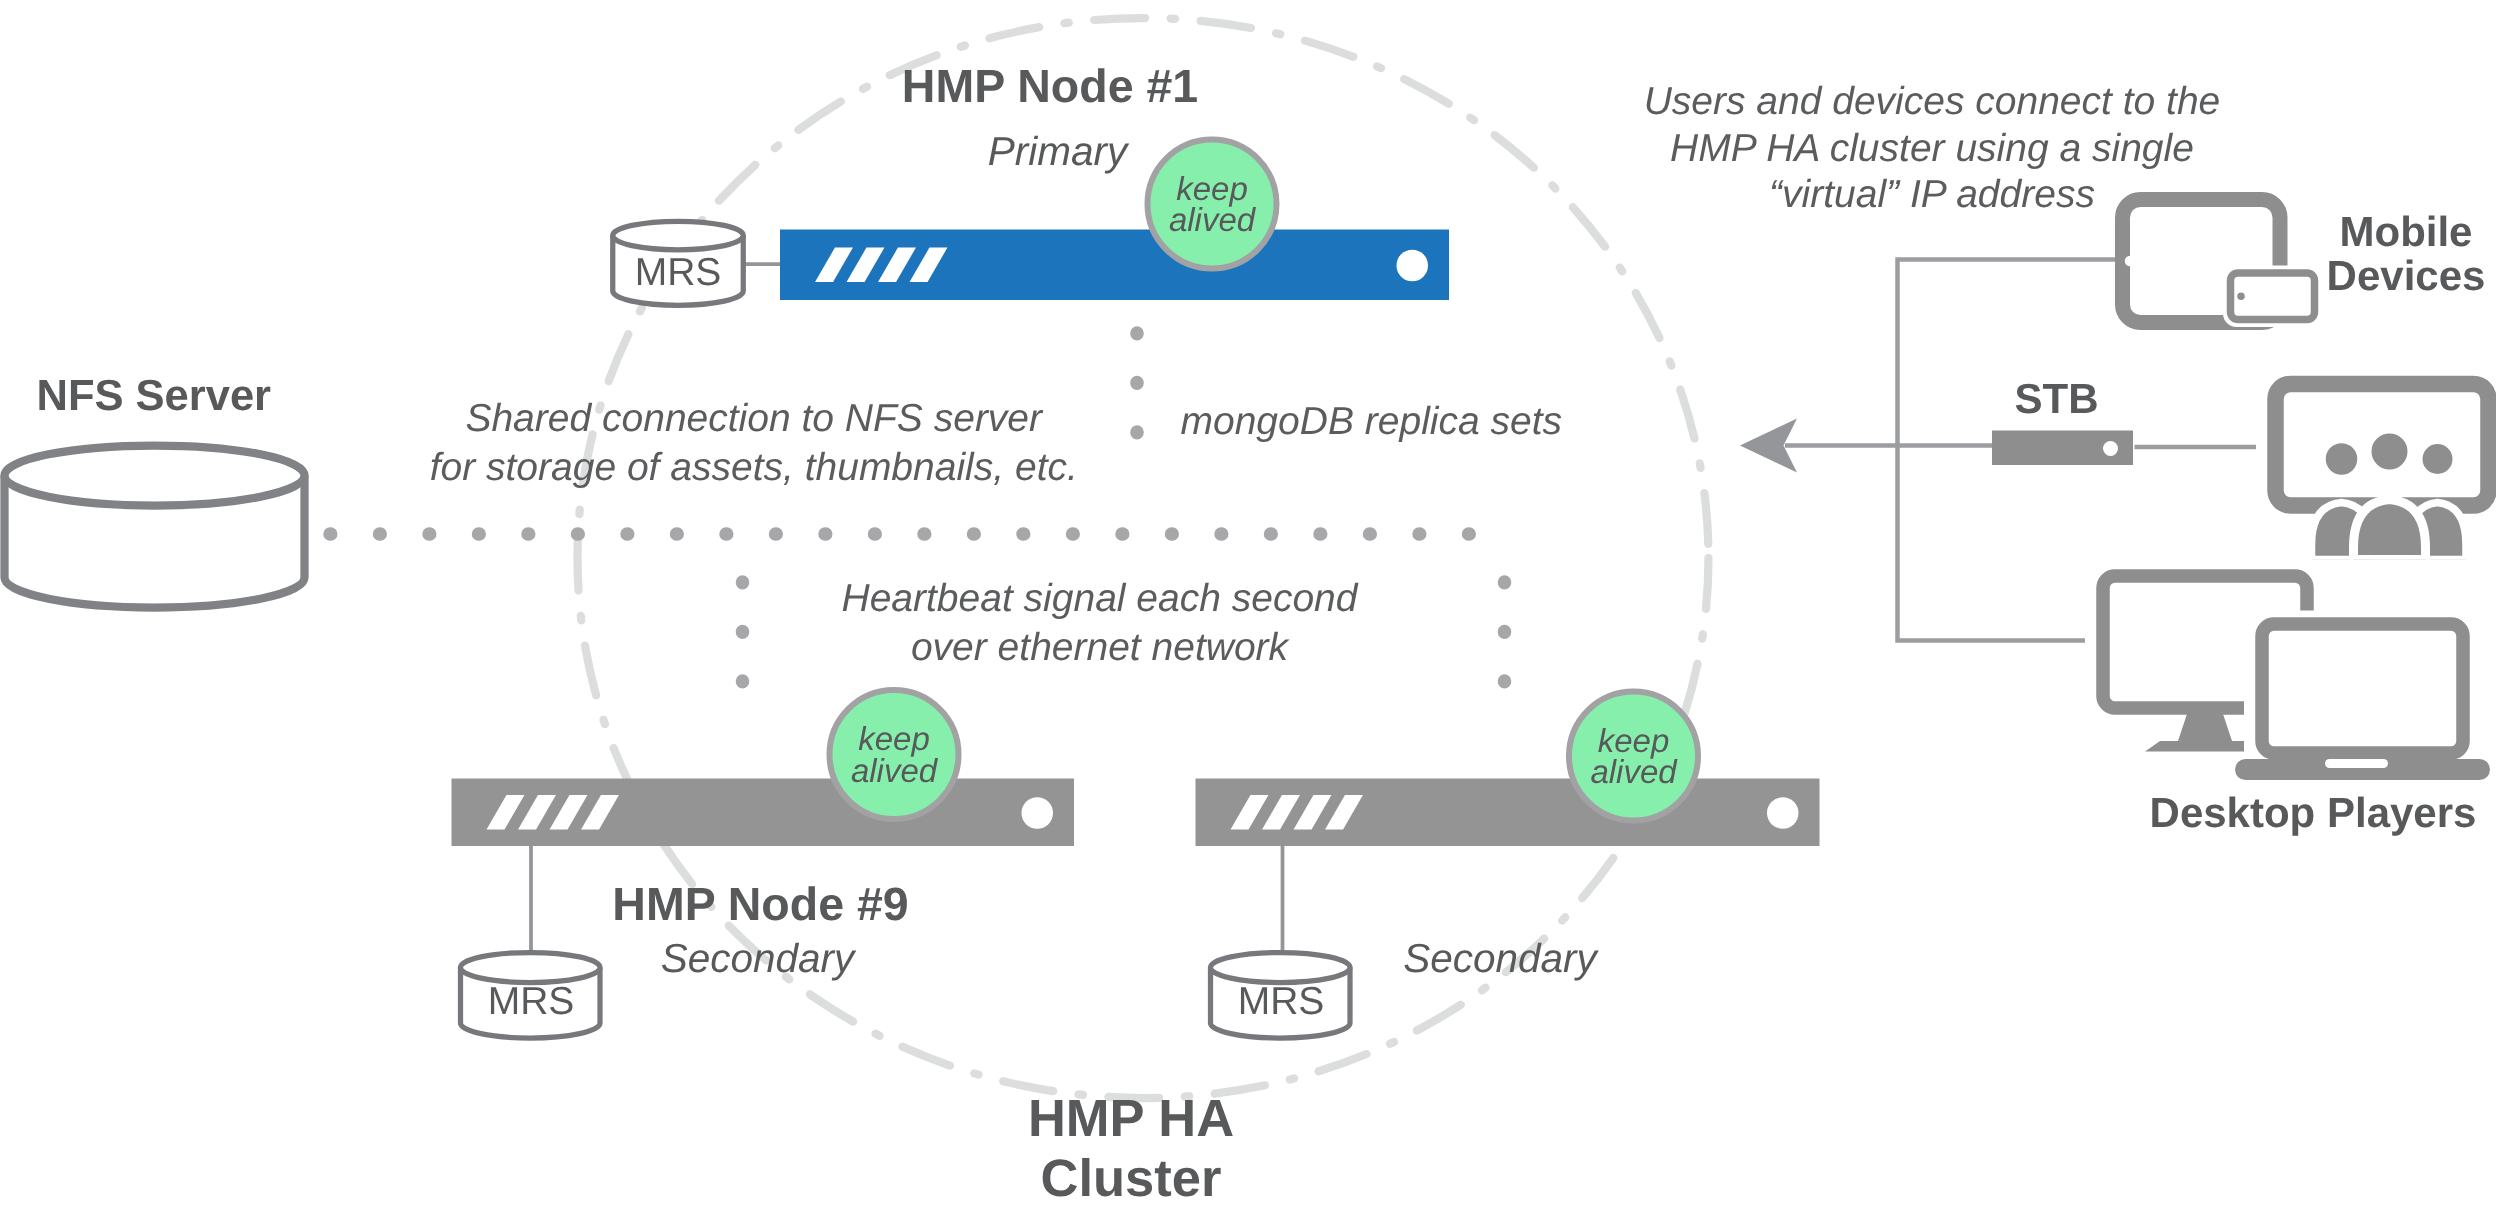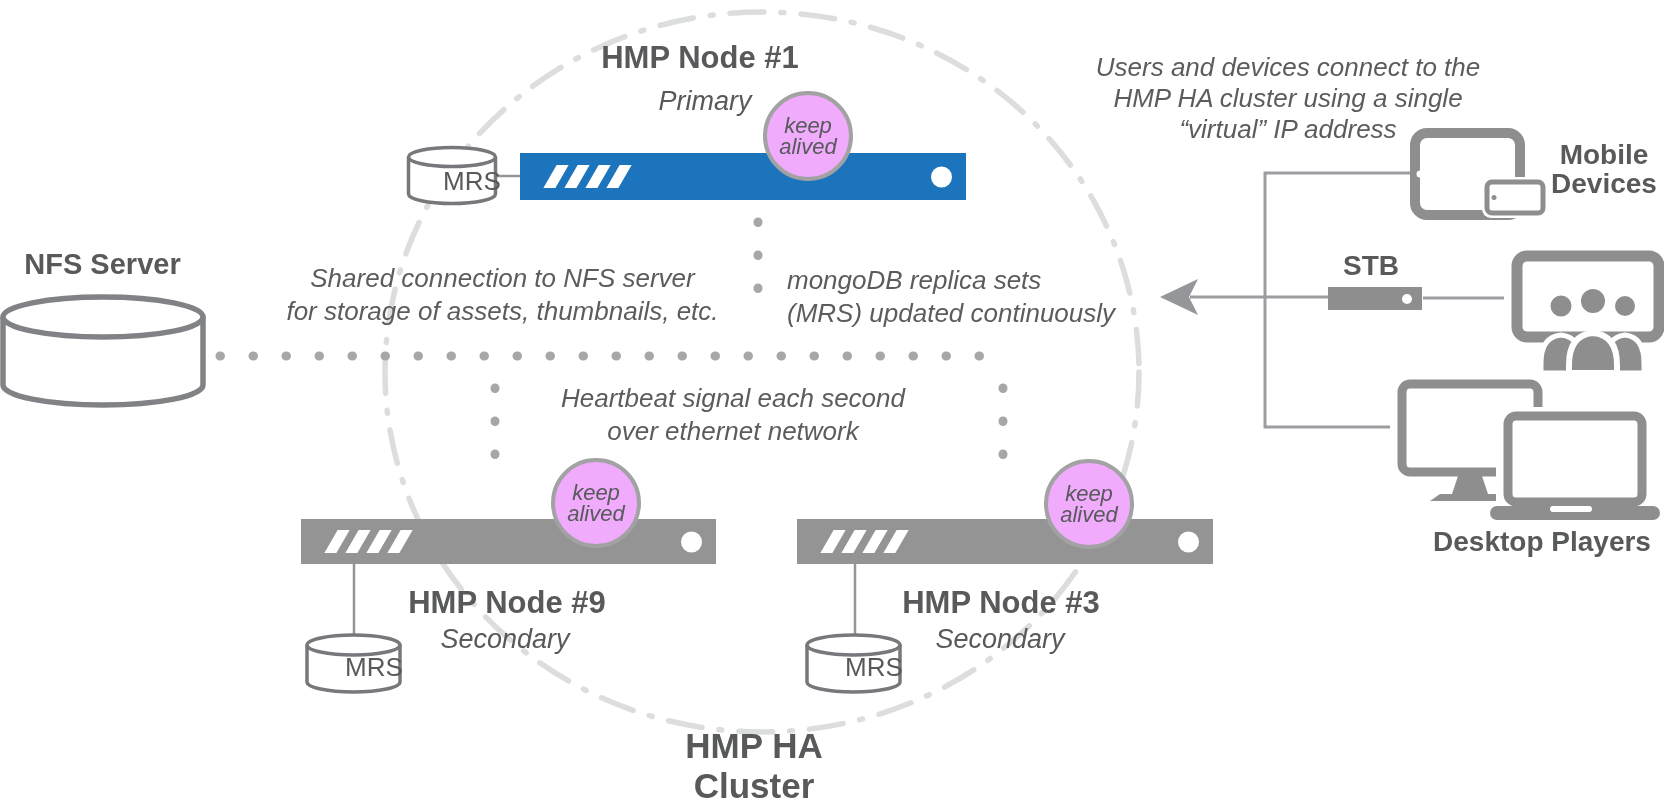--- a/index.html
+++ b/index.html
@@ -8,24 +8,24 @@
   svg.overlay{position:absolute;left:0;top:0;z-index:1;}
   .txt{position:absolute;z-index:3;}
   .title{font-weight:bold;font-size:31px;color:#58595b;text-align:center;letter-spacing:0px;}
   .role{font-style:italic;font-size:27px;color:#58595b;text-align:center;}
   .note{font-style:italic;font-size:26px;color:#5b5c5e;text-align:center;line-height:33px;}
   .devlabel{font-weight:bold;font-size:28px;color:#58595b;text-align:center;line-height:29px;}
   .bar{position:absolute;z-index:4;display:flex;align-items:center;padding-left:30px;box-sizing:border-box;}
   .bar .slash{width:12px;height:23px;background:#fff;transform:skewX(-30deg);margin-right:9px;flex:none;}
   .bar .bardot{position:absolute;right:14px;top:50%;transform:translateY(-50%);
                width:21px;height:21px;border-radius:50%;background:#fff;}
-  .badge{position:absolute;z-index:5;width:82px;height:82px;border-radius:50%;background:#f0abfc;
+  .badge{position:absolute;z-index:5;width:82px;height:82px;border-radius:50%;background:#86efac;
          border:4px solid #a2a2a4;display:flex;flex-direction:column;align-items:center;
          justify-content:center;font-style:italic;font-size:22px;color:#58595b;line-height:21px;}
-  .mrslabel{position:absolute;z-index:3;font-size:26px;color:#58595b;text-align:center;width:92px;margin-left:20px;}
+  .mrslabel{position:absolute;z-index:3;font-size:26px;color:#58595b;text-align:center;width:92px;}
   .stb-box{position:absolute;z-index:4;background:#8e8e8e;}
   .stb-box .stbdot{position:absolute;right:10px;top:50%;transform:translateY(-50%);
                    width:10px;height:10px;border-radius:50%;background:#fff;}
   .devicon{position:absolute;z-index:3;}
 </style>
 </head>
 <body>
 
 <div class="canvas">
 
@@ -105,21 +105,20 @@
     <span class="slash"></span>
     <span class="slash"></span>
     <span class="slash"></span>
     <span class="slash"></span>
     <span class="bardot"></span>
   </div>
   <div class="badge" style="left:1044px;top:459px;">
     <span>keep</span>
     <span>alived</span>
   </div>
-  <div class="txt title" style="left:841px;top:585px;width:320px;">HMP Node #3</div>
   <div class="txt role" style="left:850px;top:624px;width:300px;">Secondary</div>
   <div class="mrslabel" style="left:808px;top:652px;">MRS</div>
 
   <div class="txt title" style="left:5px;top:248px;width:195px;font-size:29px;">NFS Server</div>
 
   <div class="txt title" style="left:604px;top:726px;width:300px;font-size:35px;line-height:40px;">
     <div>HMP HA</div>
     <div>Cluster</div>
   </div>
 
@@ -129,21 +128,20 @@
     <div>“virtual” IP address</div>
   </div>
 
   <div class="txt note" style="left:285px;top:262px;width:435px;">
     <div>Shared connection to NFS server</div>
     <div>for storage of assets, thumbnails, etc.</div>
   </div>
 
   <div class="txt note" style="left:787px;top:264px;width:340px;text-align:left;">
     <div>mongoDB replica sets</div>
-    <div>(MRS) updated continuously</div>
   </div>
 
   <div class="txt note" style="left:533px;top:382px;width:400px;">
     <div>Heartbeat signal each second</div>
     <div>over ethernet network</div>
   </div>
 
   <svg class="devicon" style="left:1410px;top:128px;" width="150" height="95" viewBox="0 0 150 95">
     <rect x="5" y="5" width="105" height="82" rx="12" fill="#fff" stroke="#8e8e8e" stroke-width="10"></rect>
     <circle cx="10" cy="46" r="3.5" fill="#fff"></circle>

